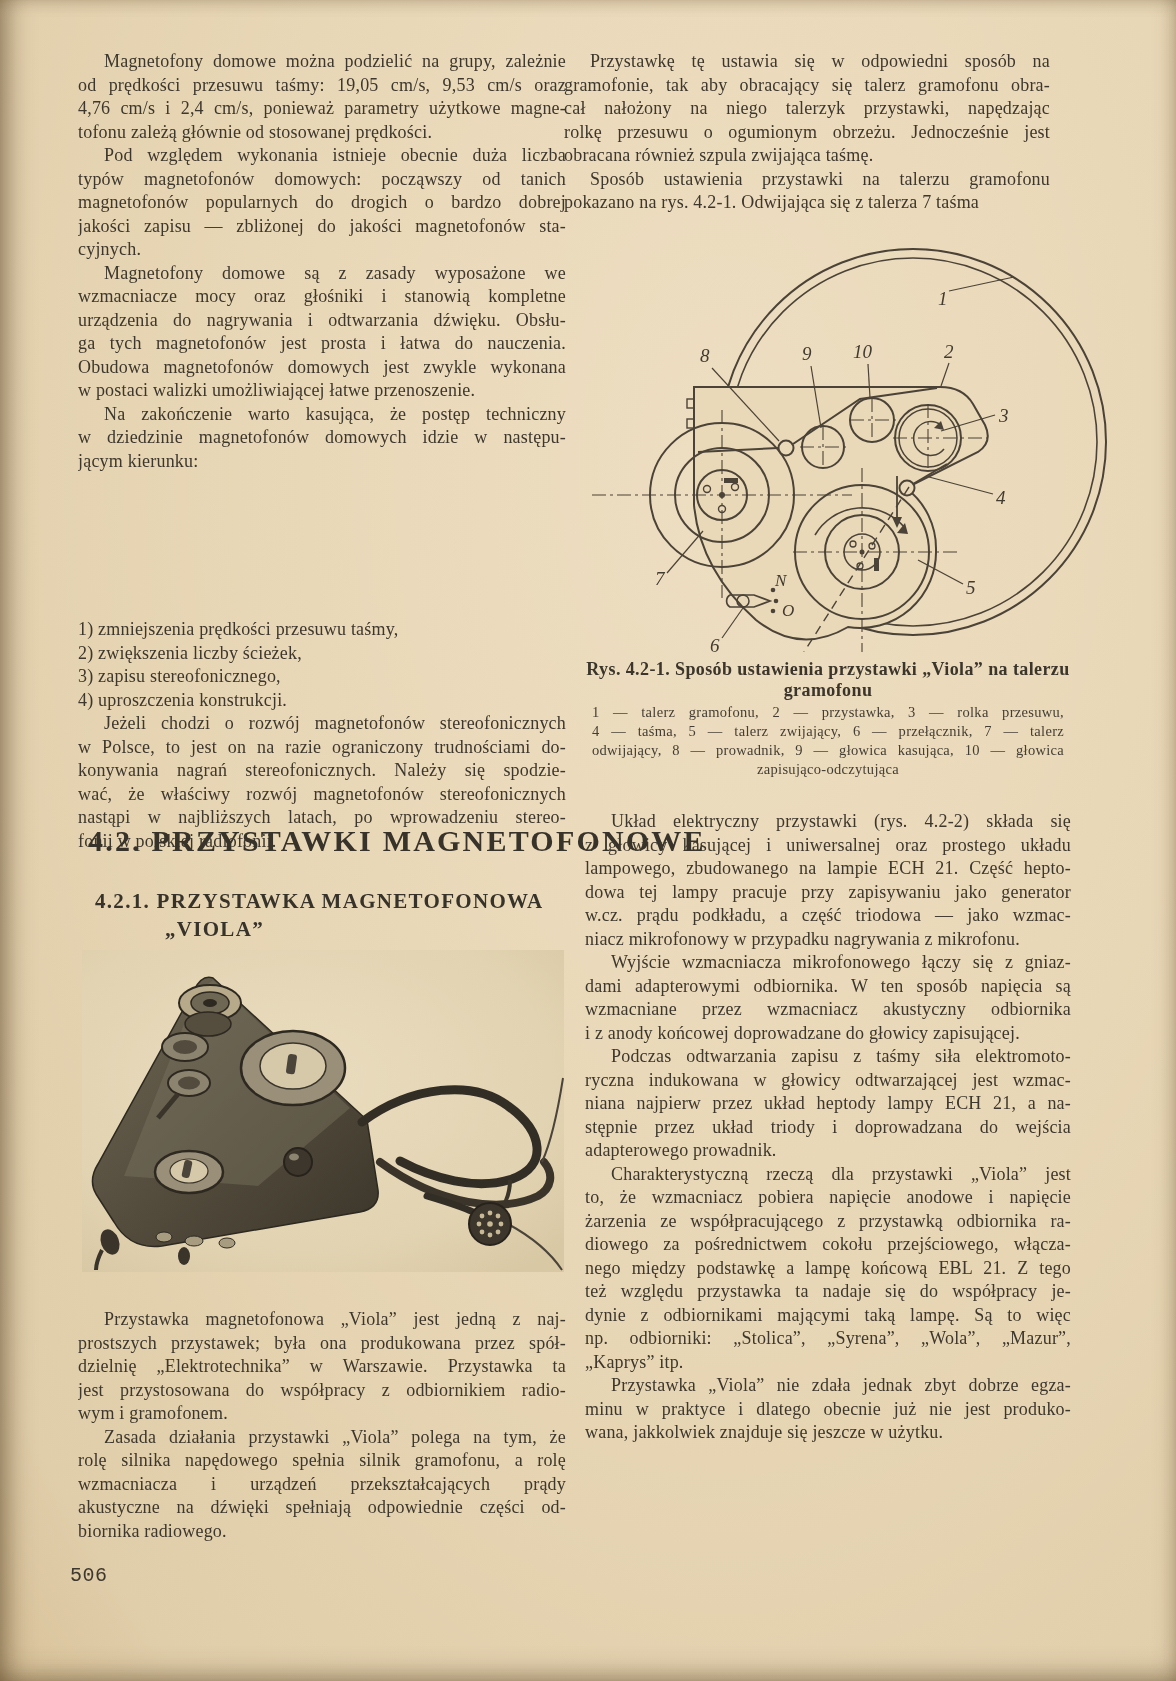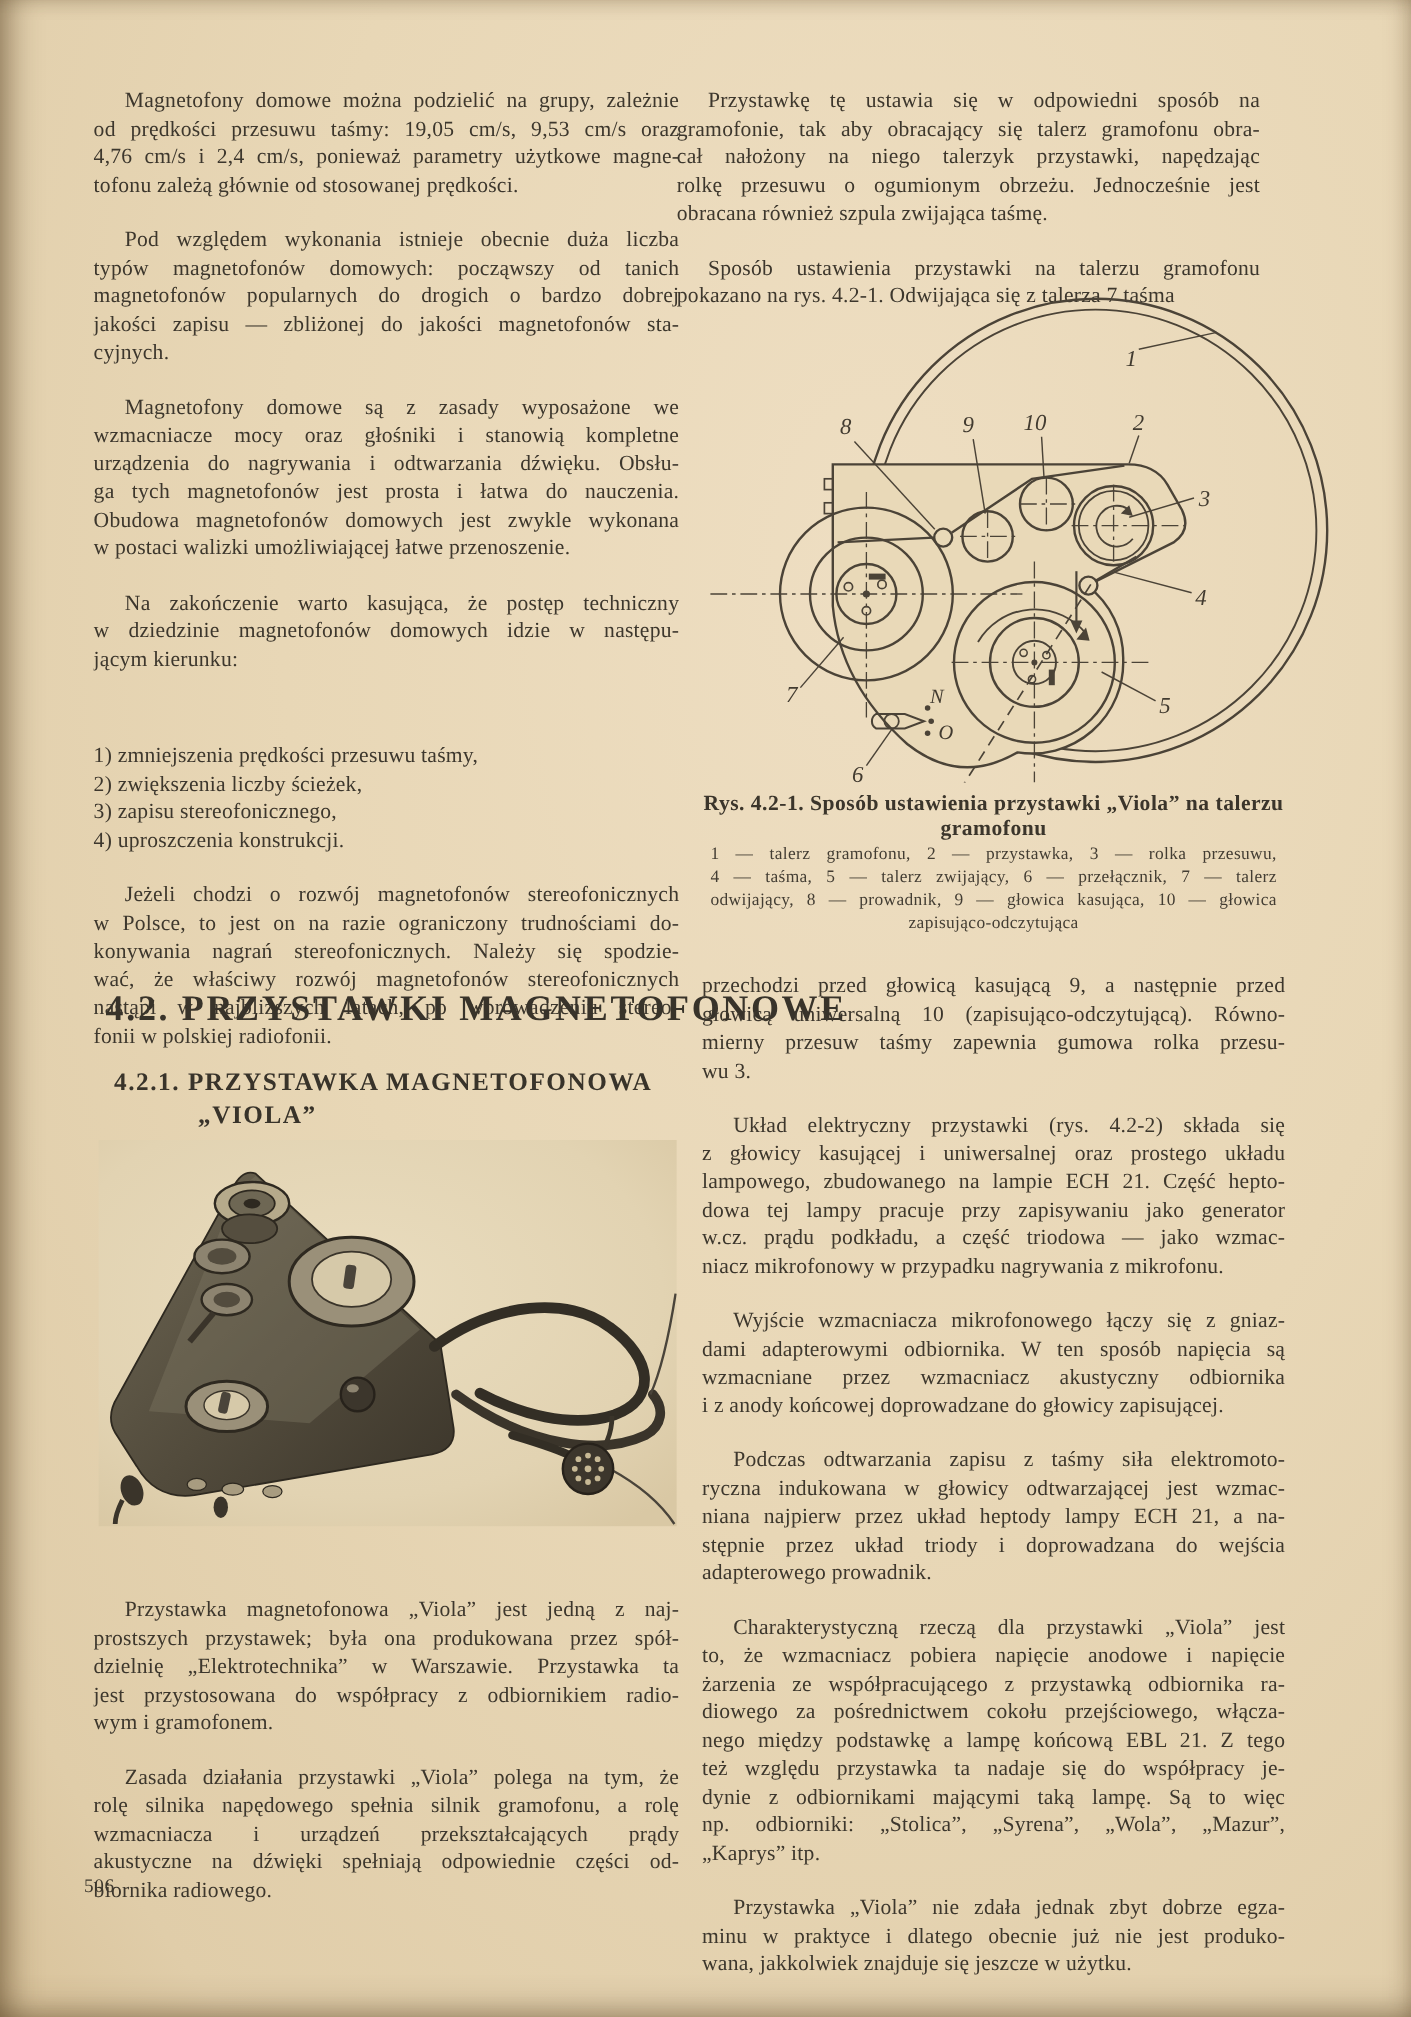--- a/index.html
+++ b/index.html
@@ -14,40 +14,40 @@
     color:#3d372d;
   }
   .abs { position:absolute; }
   .col-text { font-size:18px; letter-spacing:.2px; }
   .para { margin:0; }
   .para .ln {
     height:23.5px; line-height:23.5px; overflow:hidden;
     text-align:justify; text-align-last:justify;
   }
   .para .ln.last { text-align-last:left; }
-  .para.ind .ln.first { text-indent:26px;margin-top:22px; }
+  .para.ind .ln.first { text-indent:26px; }
   .plainlines .ln-plain { height:23.5px; line-height:23.5px; }
   .section-heading {
     font-size:30px; font-weight:bold; letter-spacing:2.2px; color:#38332a;
     white-space:nowrap;
   }
   .subsection-heading {
     font-size:21px; font-weight:bold; letter-spacing:1.3px; color:#38332a;
     white-space:nowrap;
   }
   .fig-caption {
     width:486px; text-align:center; font-weight:bold; font-size:18px;
     letter-spacing:.4px; line-height:21px; color:#3b352b;
   }
   .legend { font-size:14.5px; letter-spacing:.3px; color:#433d33; }
   .legend .ln-plain {
     height:19px; line-height:19px; text-align:justify; text-align-last:justify; overflow:hidden;
   }
   .legend .ln-plain:last-child { text-align:center; text-align-last:center; }
-  .page-number { font-size:16px; letter-spacing:.5px; }
+  .page-number { font-size:20px; letter-spacing:.5px;font-family:Liberation Mono, monospace; }
   svg text.dlabel {
     font-family:"Liberation Serif", serif; font-style:italic; font-size:19px; fill:#423b30;
   }
 </style>
 </head>
 <body>
 
 <div class="page">
 
   <div class="abs col-text" style="left:78px; top:50px; width:488px;">
@@ -328,26 +328,20 @@
   <div class="abs fig-caption" style="left:585px; top:680px;">gramofonu</div>
 
   <div class="abs legend plainlines" style="left:592px; top:703px; width:472px;">
       <div class="ln-plain">1 — talerz gramofonu, 2 — przystawka, 3 — rolka przesuwu,</div>
       <div class="ln-plain">4 — taśma, 5 — talerz zwijający, 6 — przełącznik, 7 — talerz</div>
       <div class="ln-plain">odwijający, 8 — prowadnik, 9 — głowica kasująca, 10 — głowica</div>
       <div class="ln-plain">zapisująco-odczytująca</div>
     </div>
 
   <div class="abs col-text" style="left:585px; top:810px; width:486px;">
-      <div class="para">
-        <div class="ln first">przechodzi przed głowicą kasującą 9, a następnie przed</div>
-        <div class="ln">głowicą uniwersalną 10 (zapisująco-odczytującą). Równo-</div>
-        <div class="ln">mierny przesuw taśmy zapewnia gumowa rolka przesu-</div>
-        <div class="ln last">wu 3.</div>
-      </div>
       <div class="para ind">
         <div class="ln first">Układ elektryczny przystawki (rys. 4.2-2) składa się</div>
         <div class="ln">z głowicy kasującej i uniwersalnej oraz prostego układu</div>
         <div class="ln">lampowego, zbudowanego na lampie ECH 21. Część hepto-</div>
         <div class="ln">dowa tej lampy pracuje przy zapisywaniu jako generator</div>
         <div class="ln">w.cz. prądu podkładu, a część triodowa — jako wzmac-</div>
         <div class="ln last">niacz mikrofonowy w przypadku nagrywania z mikrofonu.</div>
       </div>
       <div class="para ind">
         <div class="ln first">Wyjście wzmacniacza mikrofonowego łączy się z gniaz-</div>

